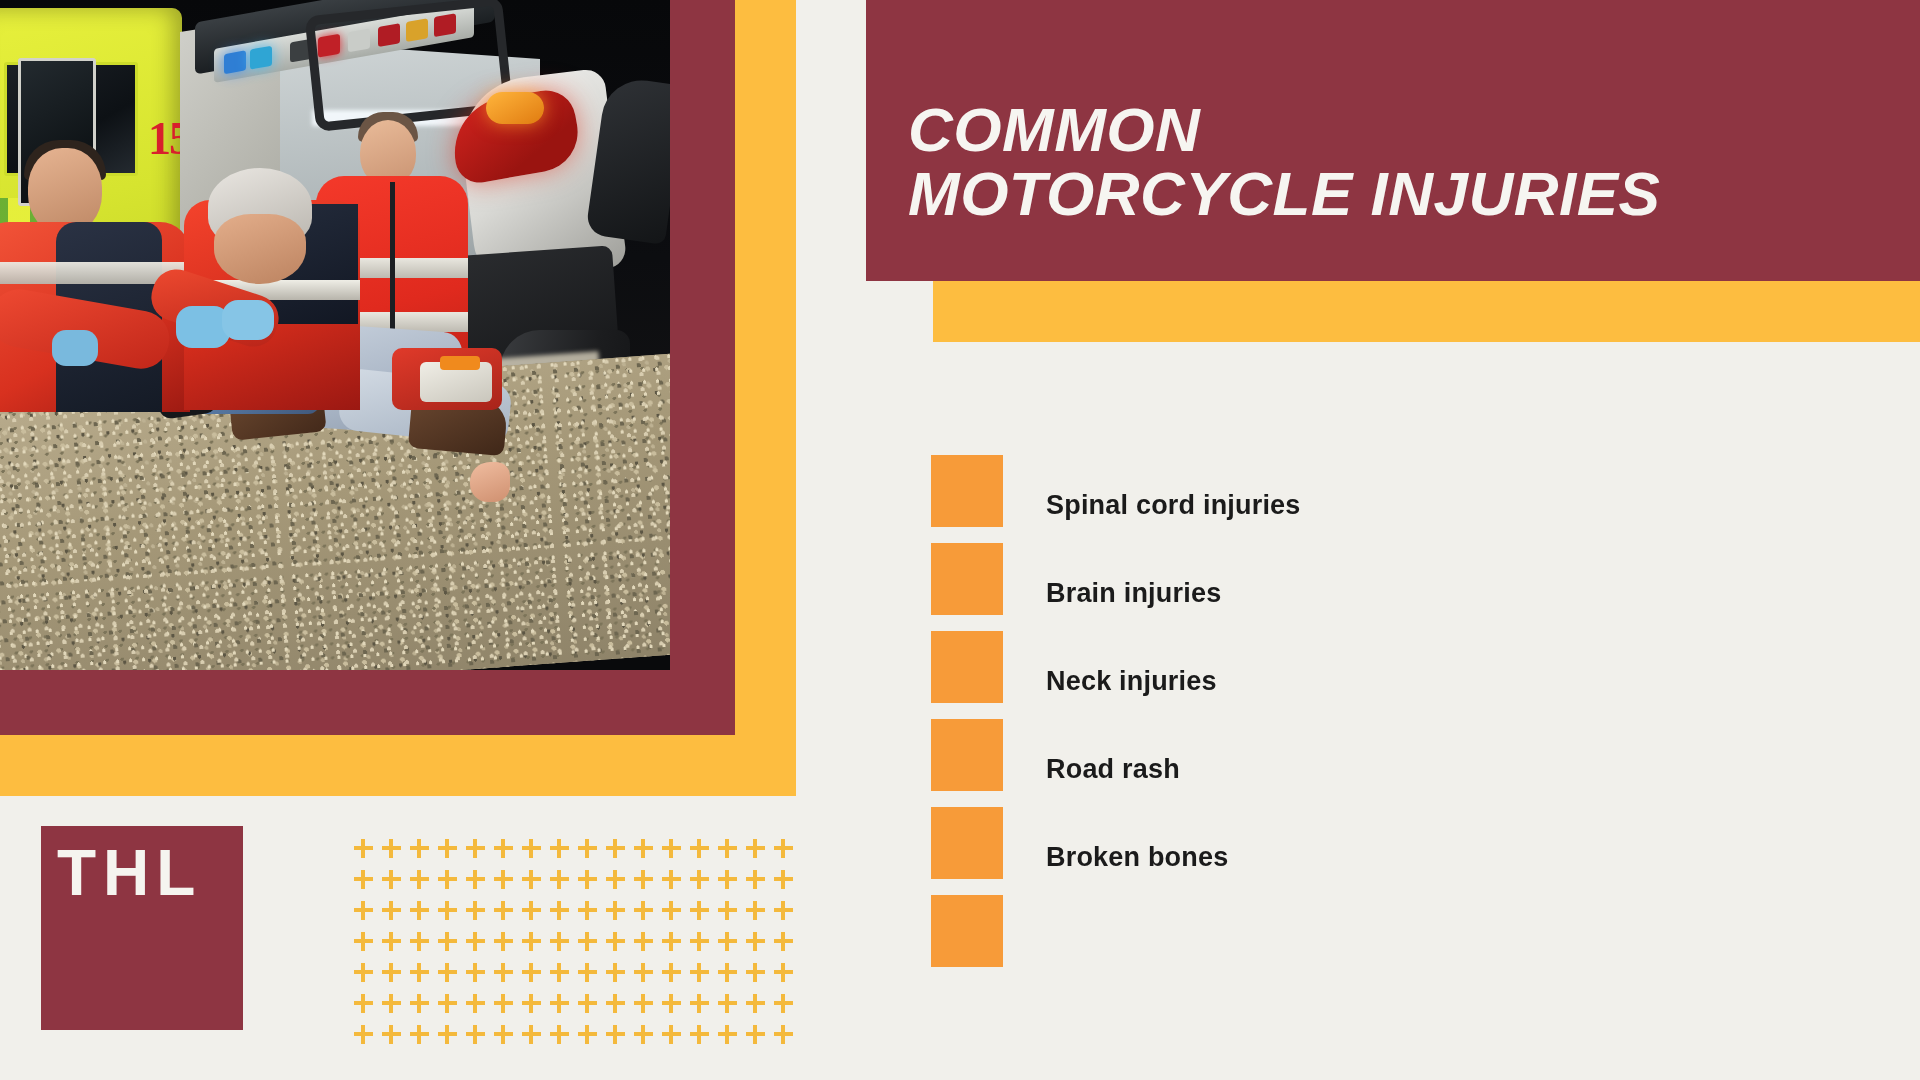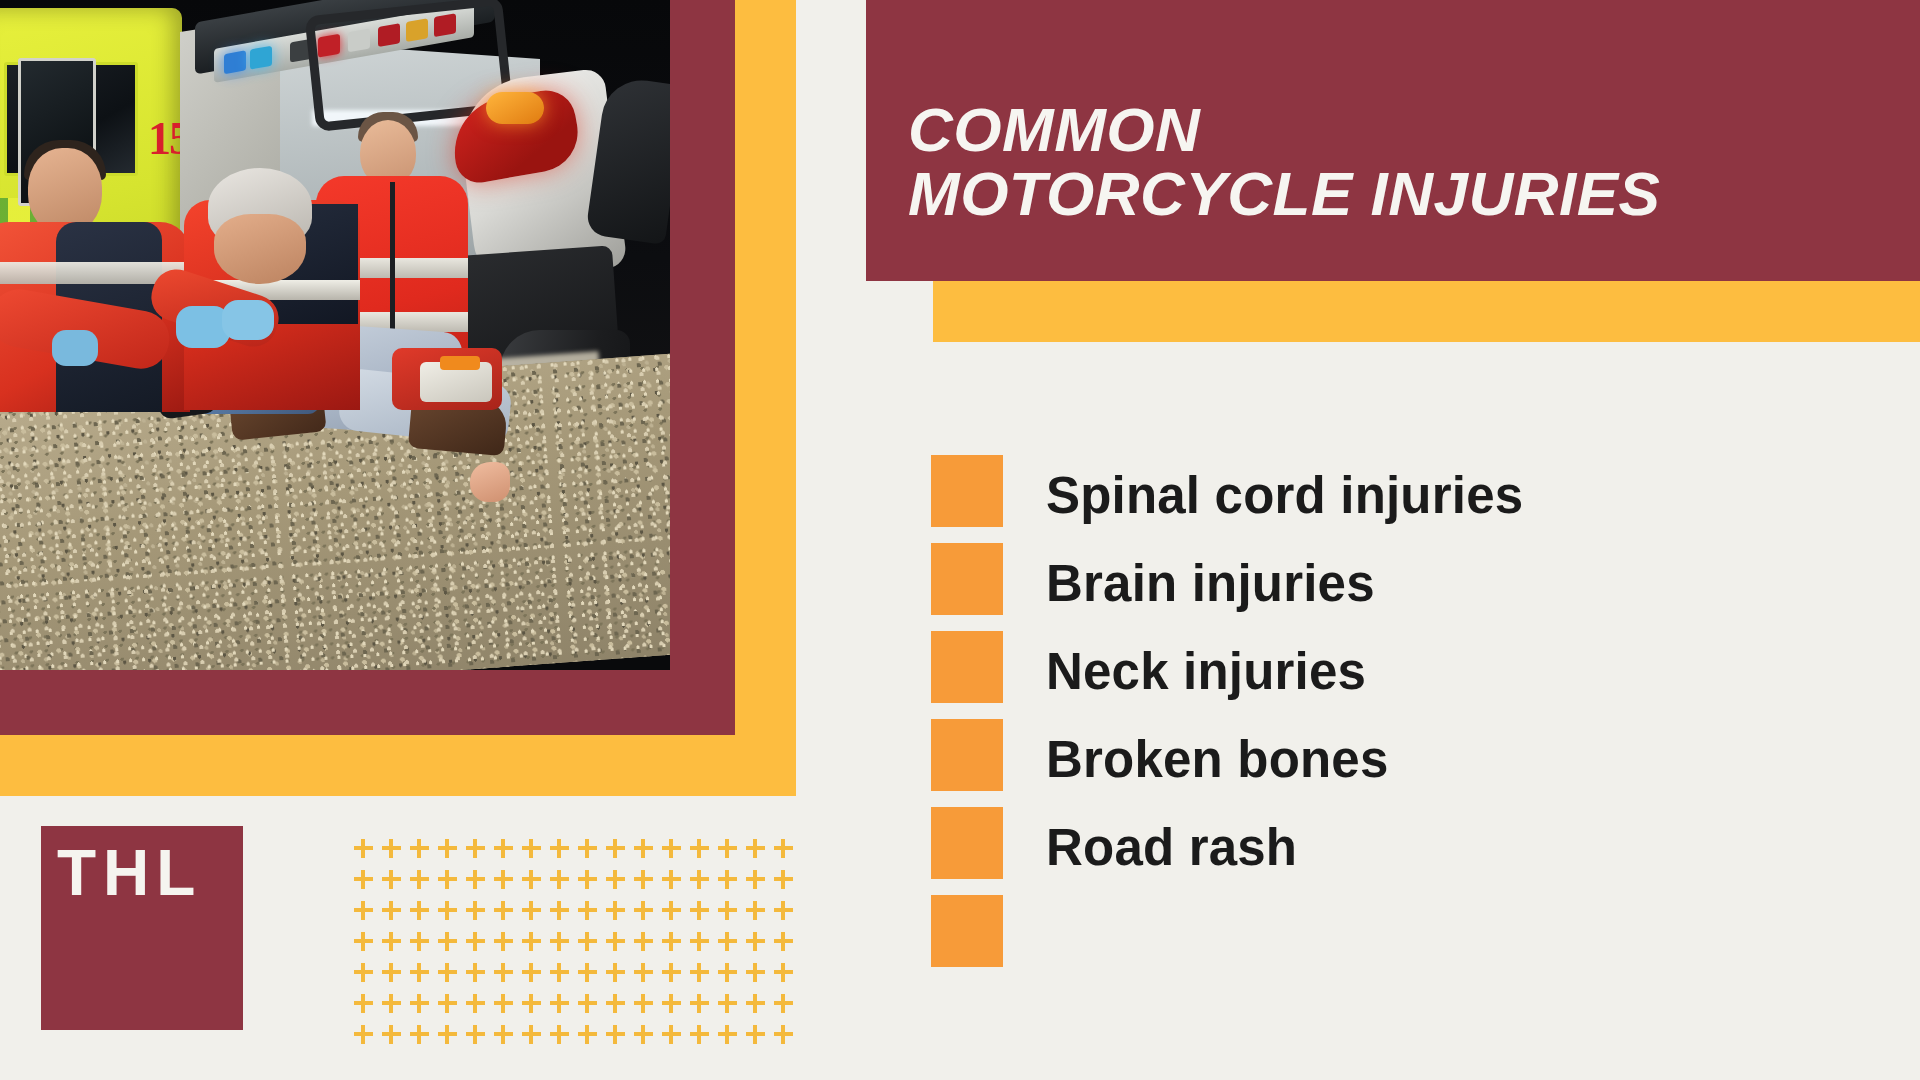--- a/index.html
+++ b/index.html
@@ -519,26 +519,26 @@
   }
   .bullet {
     position: absolute;
     left: 0; top: 0;
     width: 72px; height: 72px;
     background: #F79B39;
   }
   .item-label {
     position: absolute;
     left: 115px;
-    top: 4px;
+    top: 14px;
     height: 72px;
     display: flex;
     align-items: center;
     color: #1B1B1B;
-    font-size: 51px;
+    font-size: 27px;
     font-weight: 700;
     letter-spacing: 0.2px;
     font-family: "Liberation Sans", sans-serif;
     white-space: nowrap;
   }
 </style>
 </head>
 <body>
 
 <div id="canvas">
@@ -763,24 +763,24 @@
       <div class="list-item">
         <span class="bullet"></span>
         <span class="item-label">Brain injuries</span>
       </div>
       <div class="list-item">
         <span class="bullet"></span>
         <span class="item-label">Neck injuries</span>
       </div>
       <div class="list-item">
         <span class="bullet"></span>
-        <span class="item-label">Broken bones</span>
+        <span class="item-label">Road rash</span>
       </div>
       <div class="list-item">
         <span class="bullet"></span>
-        <span class="item-label">Road rash</span>
+        <span class="item-label">Broken bones</span>
       </div>
       <div class="list-item">
         <span class="bullet"></span>
       </div>
     </div>
 
 </div>
 
 </body></html>

